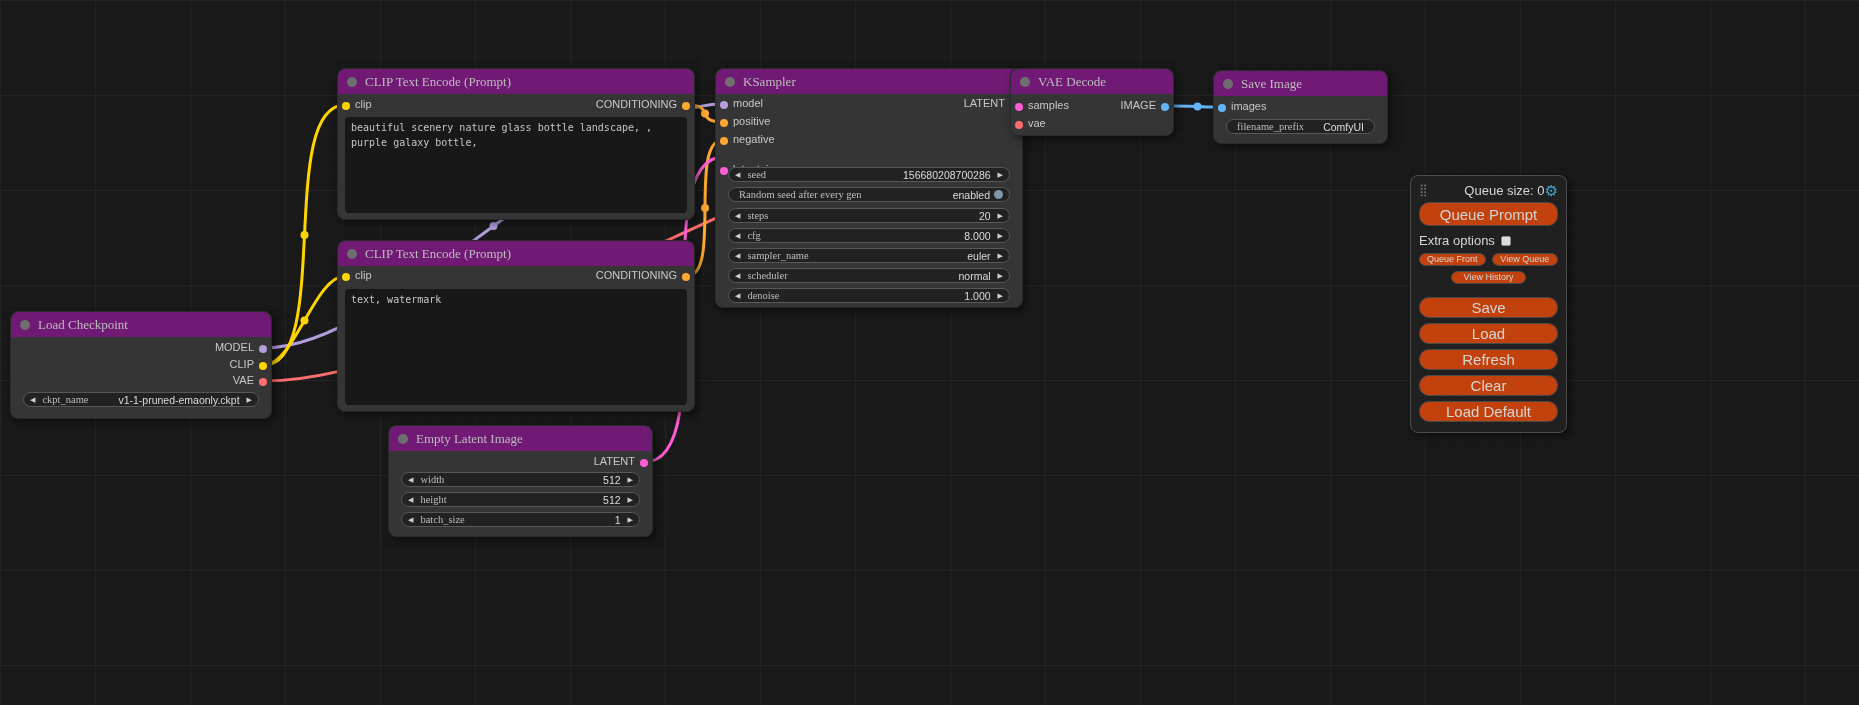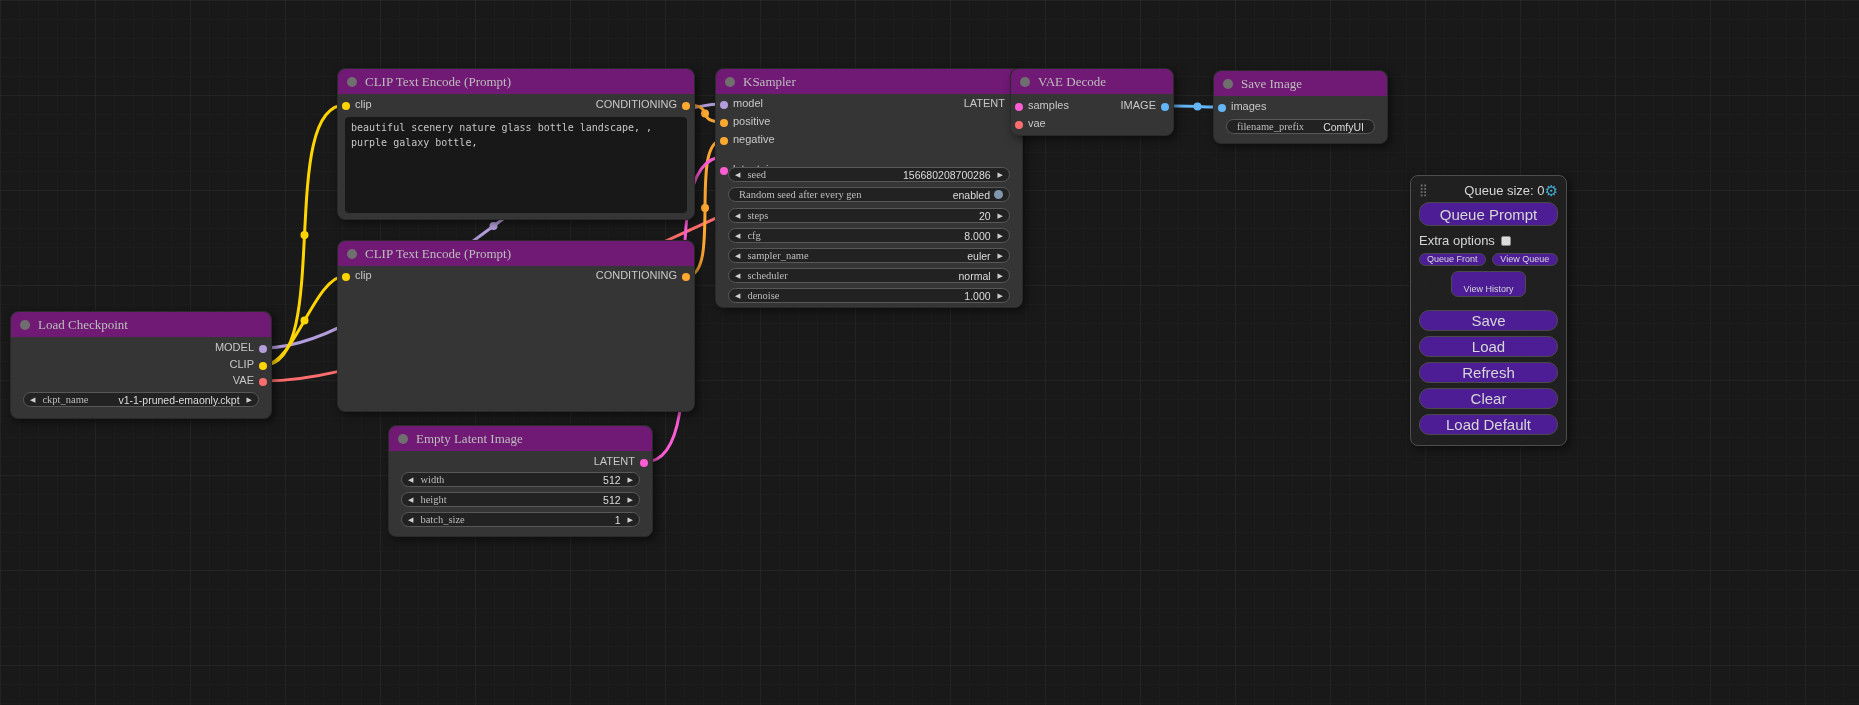--- a/index.html
+++ b/index.html
@@ -59,31 +59,31 @@
   #menu {
     position:absolute; left:1410px; top:175px; width:157px; z-index:3;
     background:rgba(33,33,33,0.97); border:1px solid #4d4d4d; border-radius:8px;
     padding:4px 8px 10px; box-shadow:3px 3px 9px rgba(0,0,0,0.5);
   }
   .menu-header { display:flex; align-items:center; height:20px; }
   .drag { color:#6e6e6e; font-size:12px; flex:0 0 auto; }
   .qsize { flex:1; text-align:right; font-size:13px; color:#d6d6d6; }
   .gear { color:var(--c,#3fa9d0); font-size:15px; flex:0 0 auto; line-height:1; }
   button {
-    display:block; width:100%; background:#4c1d95; border:1px solid #4a4a4a;
+    display:block; width:100%; background:#c2410c; border:1px solid #4a4a4a;
     color:#d6d6d6; border-radius:10px; font-family:"Liberation Sans", sans-serif;
     cursor:pointer;
   }
   .btn-big { height:24px; font-size:15px; margin-top:2px; }
   .extra { display:flex; align-items:center; justify-content:flex-start; gap:6px; margin-top:7px; font-size:13px; color:#d6d6d6; }
   .checkbox { width:10px; height:10px; background:#dcdcdc; border:1px solid #8a8a8a; border-radius:2px; display:inline-block; }
   .menu-row { display:flex; gap:6px; margin-top:5px; }
   .menu-row.center { justify-content:center; }
   .btn-small { height:13px; font-size:9px; border-radius:7px; flex:1; padding:0; line-height:11px; }
-  .btn-small.fit { flex:0 0 auto; width:auto; padding:12px 12px; }
+  .btn-small.fit { flex:0 0 auto; width:auto; padding:0 12px; }
   .btn-action { height:21px; font-size:15px; margin-top:5px; }
   .btn-action.first { margin-top:13px; }
 </style>
 </head>
 <body>
 
 <div id="canvas">
 
   <svg id="links" width="1859" height="705">
       <path d="M 264 348 C 393.95600216996525 348, 593.0439978300348 104, 723 104" fill="none" stroke="#b39ddb" stroke-width="3" stroke-linecap="round"></path>
@@ -153,20 +153,21 @@
       <span class="ttext">CLIP Text Encode (Prompt)</span>
     </div>
     <div class="slot in" style="top:28px">
       <span class="dot" style="--c: #ffd500;"></span>
       <span class="lbl">clip</span>
     </div>
     <div class="slot out" style="top:28px">
       <span class="lbl">CONDITIONING</span>
       <span class="dot" style="--c: #ffa931;"></span>
     </div>
+    <div class="textarea" style="top:48px;height:116px">text, watermark</div>
   </div>
 
   <div class="node" style="left:388px;top:425px;width:265px;height:112px">
     <div class="ntitle">
       <span class="tdot"></span>
       <span class="ttext">Empty Latent Image</span>
     </div>
     <div class="slot out" style="top:29px">
       <span class="lbl">LATENT</span>
       <span class="dot" style="--c: #ff5cd6;"></span>

